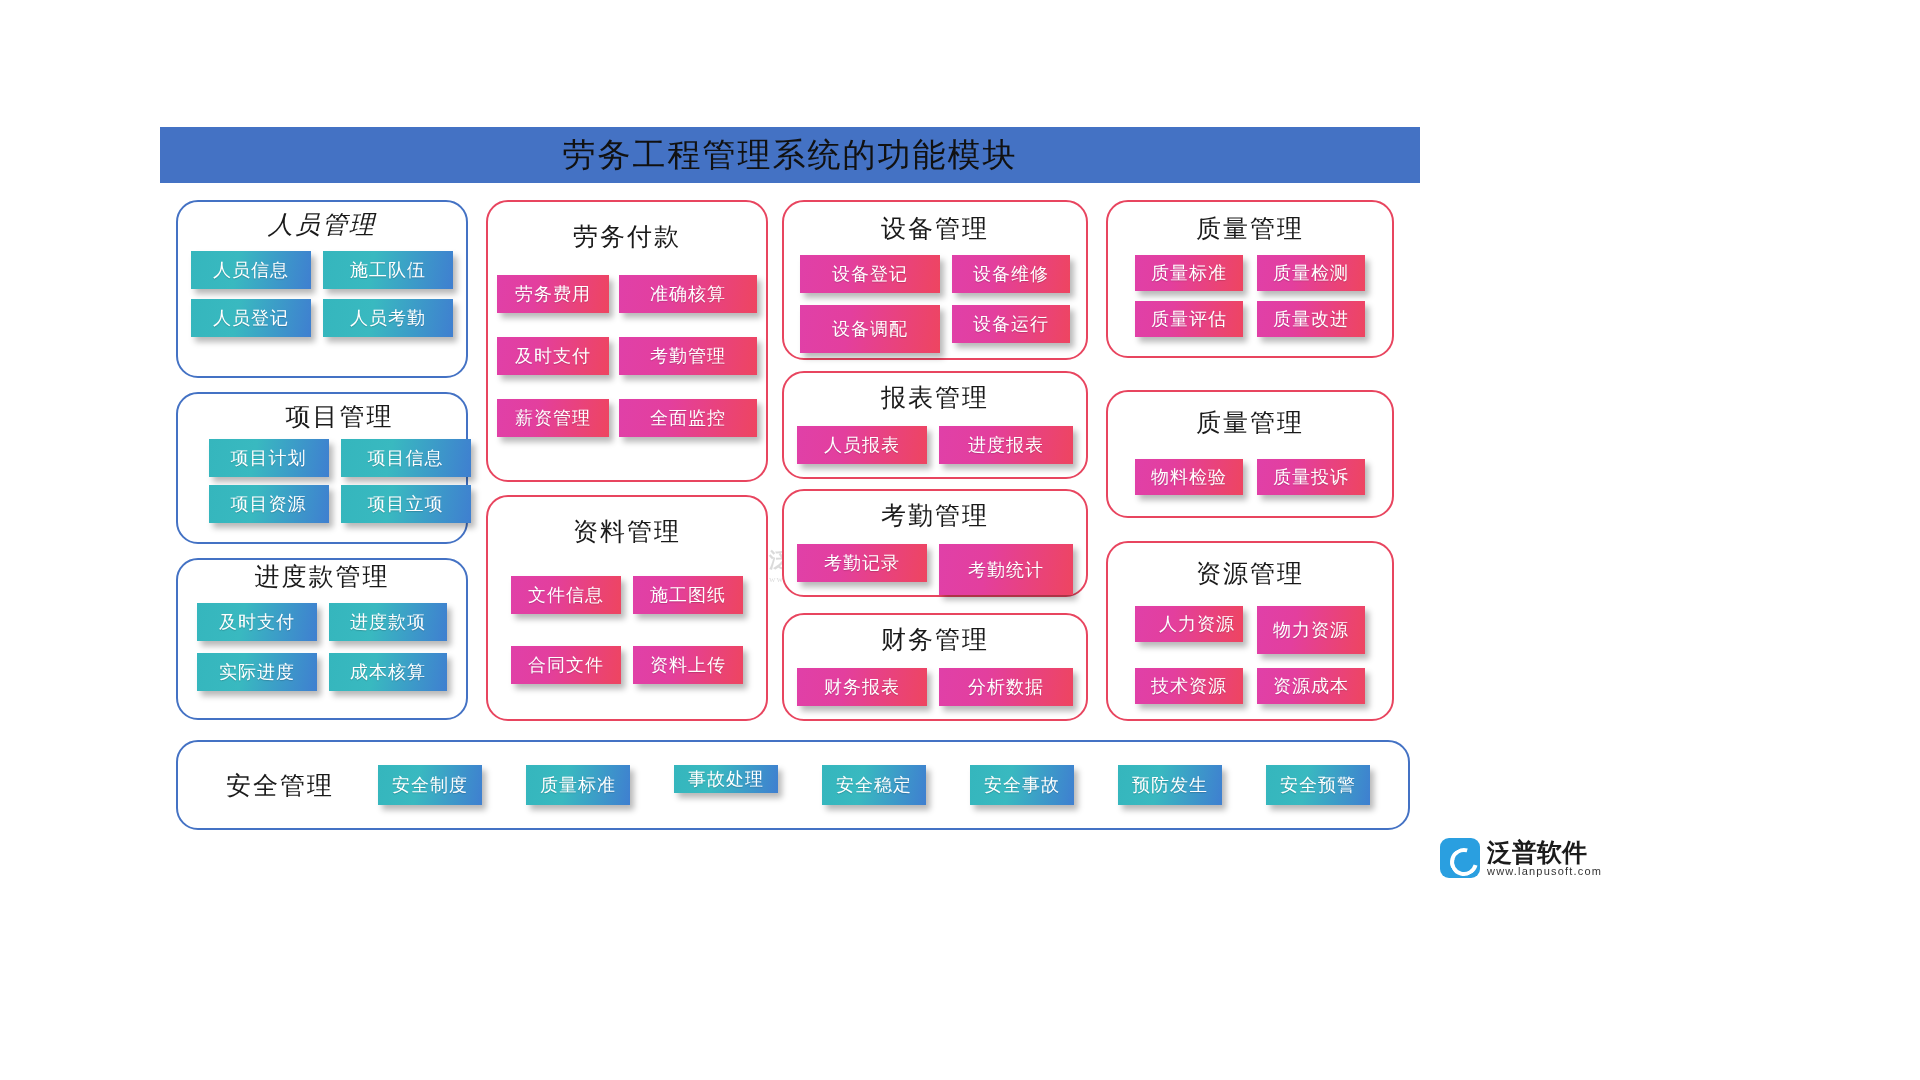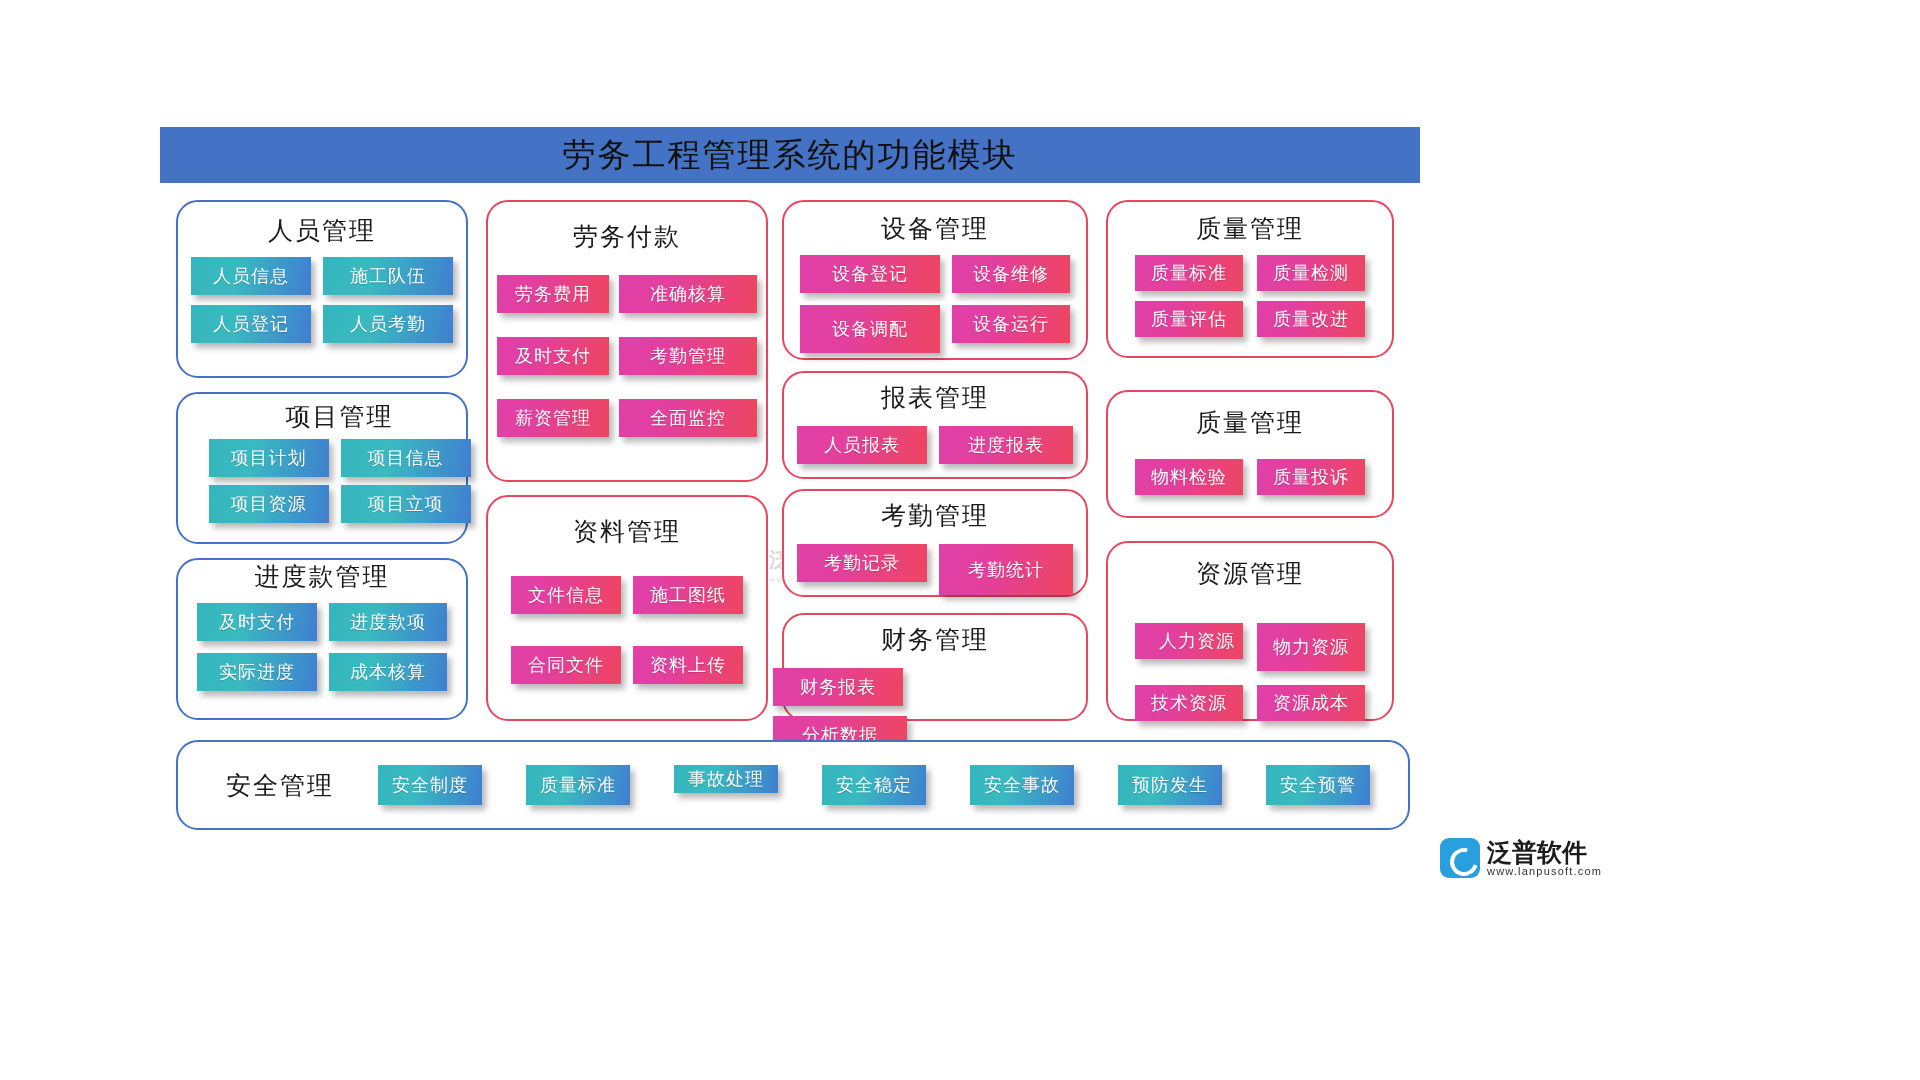--- a/index.html
+++ b/index.html
@@ -143,21 +143,21 @@
 
   <div class="wm-center">
     <div class="wm-mark"></div>
     <div class="wm-txt">
       <div class="wm-t1">泛普软件</div>
       <div class="wm-t2">www.fanpusoft.com</div>
     </div>
   </div>
 
   <div class="panel blue" style="left:176px; top:200px; width:292px; height:178px;">
-    <div class="panel-title" style="margin-top:12px;">人员管理</div>
+    <div class="panel-title" style="margin-top:6px;font-style:italic;">人员管理</div>
     <div class="btn-grid" style="margin-top:10px; width:262px; gap:10px 12px;">
       <div class="btn teal" style="width:120px;height:38px;">人员信息</div>
       <div class="btn teal" style="width:130px;height:38px;">施工队伍</div>
       <div class="btn teal" style="width:120px;height:38px;">人员登记</div>
       <div class="btn teal" style="width:130px;height:38px;">人员考勤</div>
     </div>
   </div>
 
   <div class="panel blue" style="left:176px; top:392px; width:292px; height:152px;padding-left:35px;">
     <div class="panel-title" style="margin-top:6px;">项目管理</div>
@@ -222,21 +222,21 @@
   <div class="panel red" style="left:782px; top:489px; width:306px; height:108px;">
     <div class="panel-title" style="margin-top:8px;">考勤管理</div>
     <div class="btn-grid" style="margin-top:12px; width:276px; gap:10px 12px;">
       <div class="btn pink" style="width:130px;height:38px;">考勤记录</div>
       <div class="btn pink" style="width:134px;height:51px;">考勤统计</div>
     </div>
   </div>
 
   <div class="panel red" style="left:782px; top:613px; width:306px; height:108px;">
     <div class="panel-title" style="margin-top:8px;">财务管理</div>
-    <div class="btn-grid" style="margin-top:12px; width:324px; gap:10px 12px;flex-direction:column;">
+    <div class="btn-grid" style="margin-top:12px; width:324px; gap:10px 12px;">
       <div class="btn pink" style="width:130px;height:38px;">财务报表</div>
       <div class="btn pink" style="width:134px;height:38px;">分析数据</div>
     </div>
   </div>
 
   <div class="panel red" style="left:1106px; top:200px; width:288px; height:158px;">
     <div class="panel-title" style="margin-top:10px;">质量管理</div>
     <div class="btn-grid" style="margin-top:10px; width:262px; gap:10px 14px;">
       <div class="btn pink" style="width:108px;height:36px;">质量标准</div>
       <div class="btn pink" style="width:108px;height:36px;">质量检测</div>
@@ -246,21 +246,21 @@
   </div>
 
   <div class="panel red" style="left:1106px; top:390px; width:288px; height:128px;">
     <div class="panel-title" style="margin-top:14px;">质量管理</div>
     <div class="btn-grid" style="margin-top:20px; width:262px; gap:10px 14px;">
       <div class="btn pink" style="width:108px;height:36px;">物料检验</div>
       <div class="btn pink" style="width:108px;height:36px;">质量投诉</div>
     </div>
   </div>
 
-  <div class="panel red" style="left:1106px; top:541px; width:288px; height:180px;gap:17px;">
+  <div class="panel red" style="left:1106px; top:541px; width:288px; height:180px;">
     <div class="panel-title" style="margin-top:14px;">资源管理</div>
     <div class="btn-grid" style="margin-top:16px; width:262px; gap:14px 14px;">
       <div class="btn pink" style="width:108px;height:36px;padding-left:16px;">人力资源</div>
       <div class="btn pink" style="width:108px;height:48px;">物力资源</div>
       <div class="btn pink" style="width:108px;height:36px;">技术资源</div>
       <div class="btn pink" style="width:108px;height:36px;">资源成本</div>
     </div>
   </div>
 
   <div class="panel blue" style="left:176px; top:740px; width:1234px; height:90px; flex-direction:row; justify-content:flex-start; align-items:center;">

